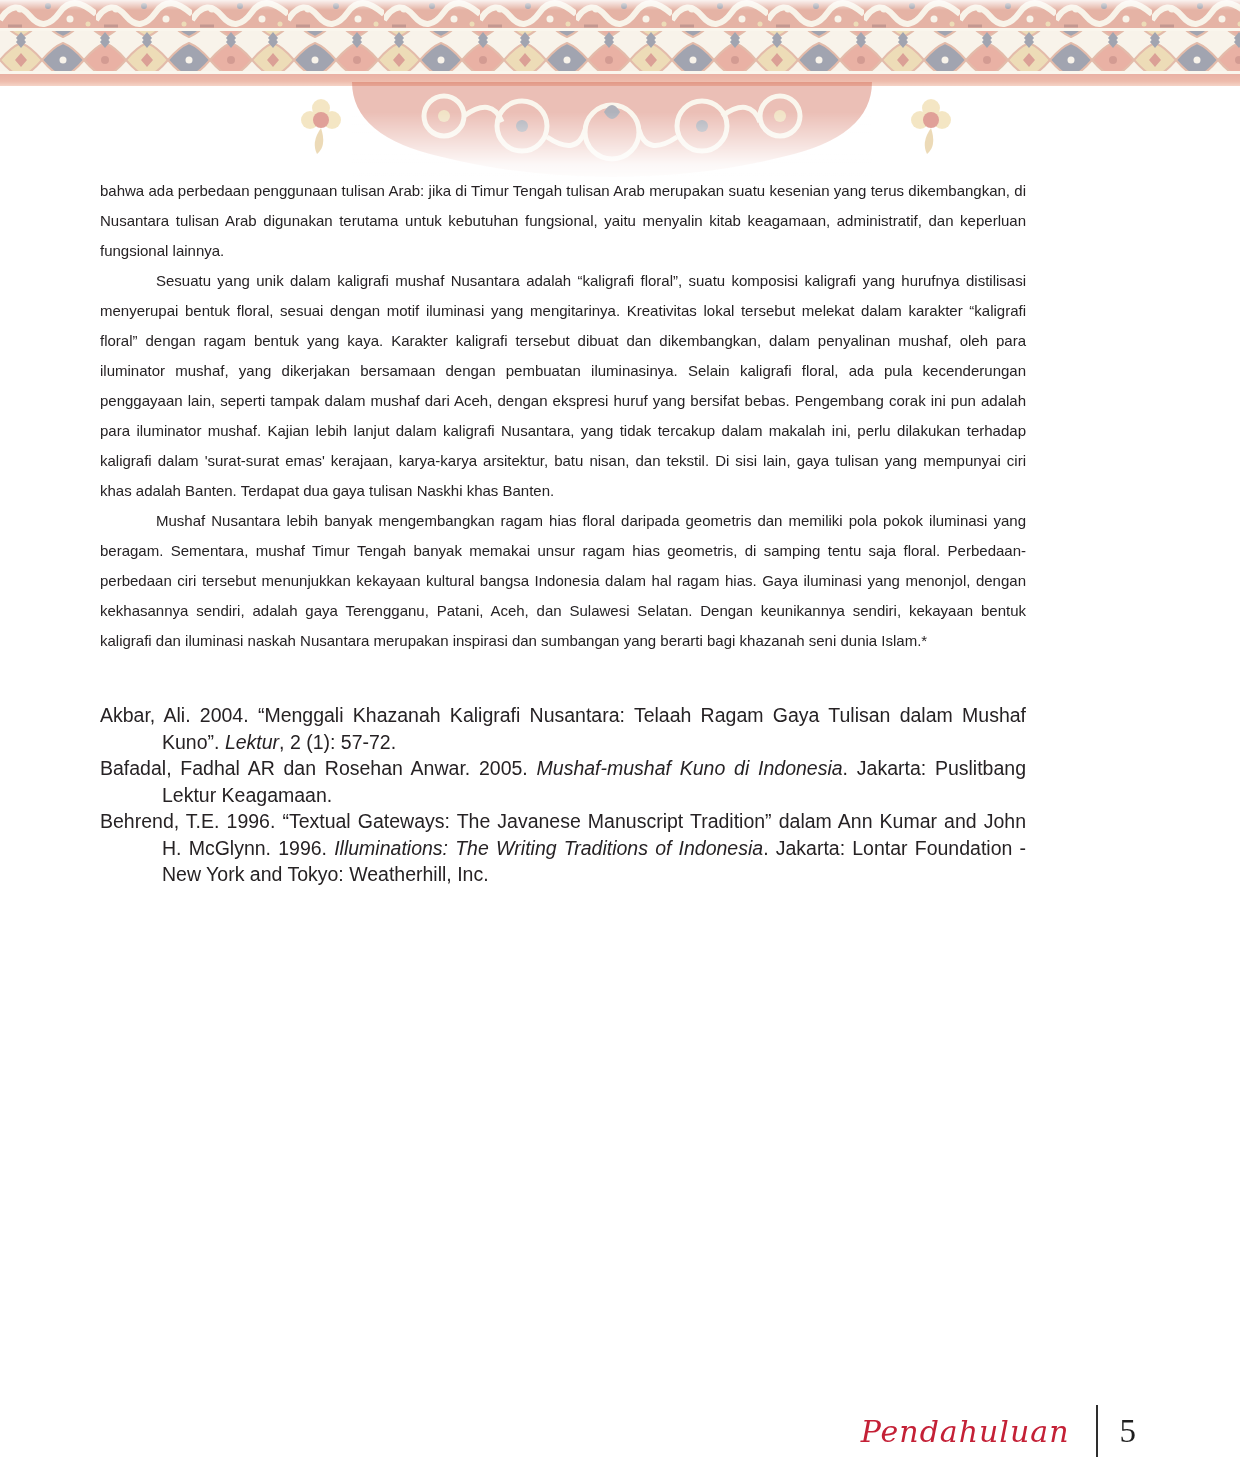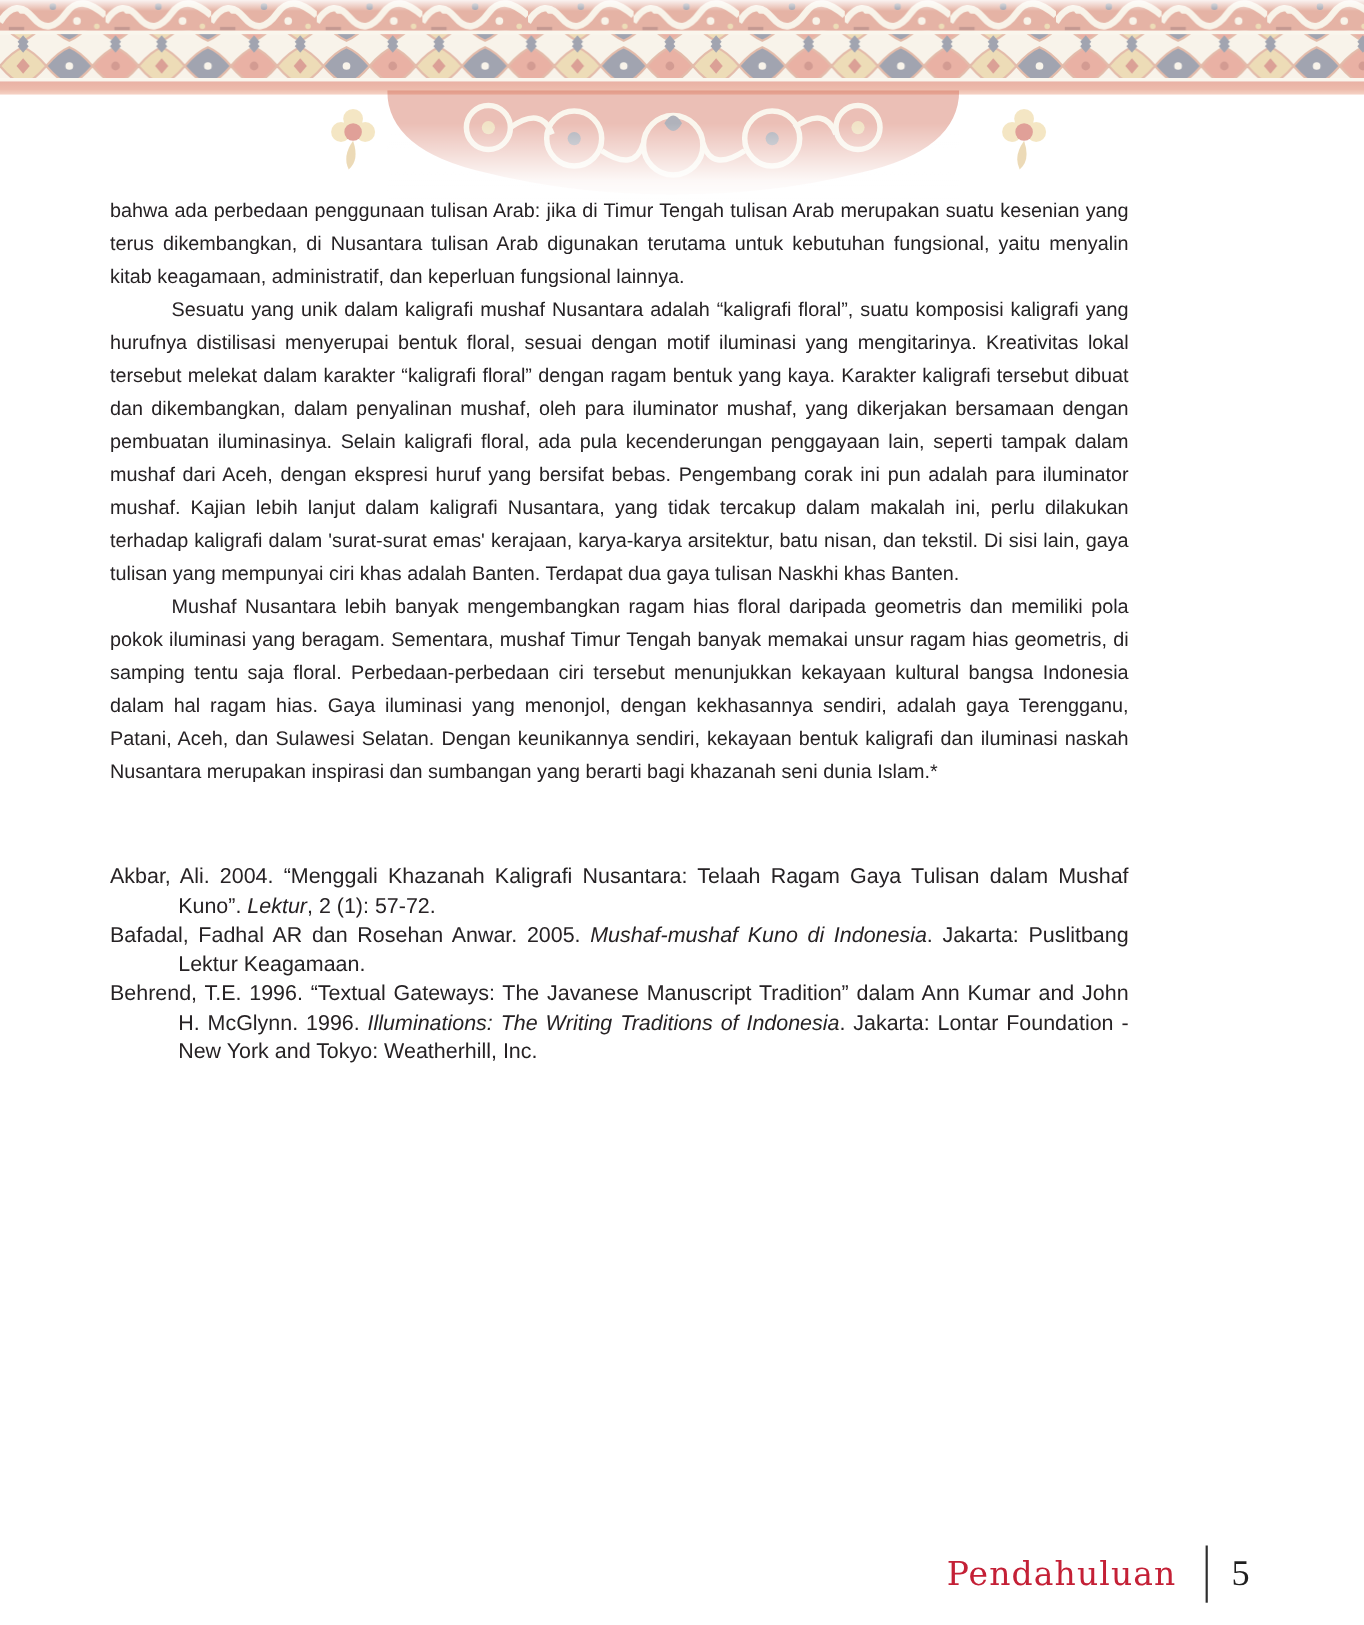--- a/index.html
+++ b/index.html
@@ -26,40 +26,40 @@
   .band{position:absolute;top:0;left:0;opacity:.5;}
   .arch{position:absolute;top:82px;left:352px;opacity:.40;}
   .rosette{position:absolute;opacity:.48;}
   .rosette.left{left:298px;top:96px;}
   .rosette.right{left:908px;top:96px;}
   
   .content{
     position:absolute;left:100px;top:176px;width:926px;
   }
   .para{
-    font-size:18px;line-height:30px;text-align:justify;
+    font-size:15px;line-height:30px;text-align:justify;
     color:var(--text);
   }
   .para.ind{text-indent:56px;}
   .bib-heading{
     font-size:22px;font-weight:bold;margin-top:72px;color:var(--text);
   }
-  .bib-list{margin-top:68px;}
+  .bib-list{margin-top:46px;}
   .bib-entry{
     font-size:19.5px;line-height:26.5px;text-align:justify;
     padding-left:62px;text-indent:-62px;color:var(--text);
   }
   .bib-entry .it{font-style:italic;}
   
   .footer{
     position:absolute;right:104px;bottom:20px;
     display:flex;align-items:center;
   }
   .footer-label{
-    font-family:"DejaVu Serif",serif;
+    font-family:"DejaVu Serif",serif;font-style:italic;
     font-size:30px;letter-spacing:1px;
     color:var(--accent-crimson);
   }
   .footer-divider{
     width:2px;height:52px;background:#2e2e2e;
     margin:0 22px 0 26px;
   }
   .page-num{
     font-family:"Liberation Serif",serif;
     font-size:33px;color:#1f1f1f;

